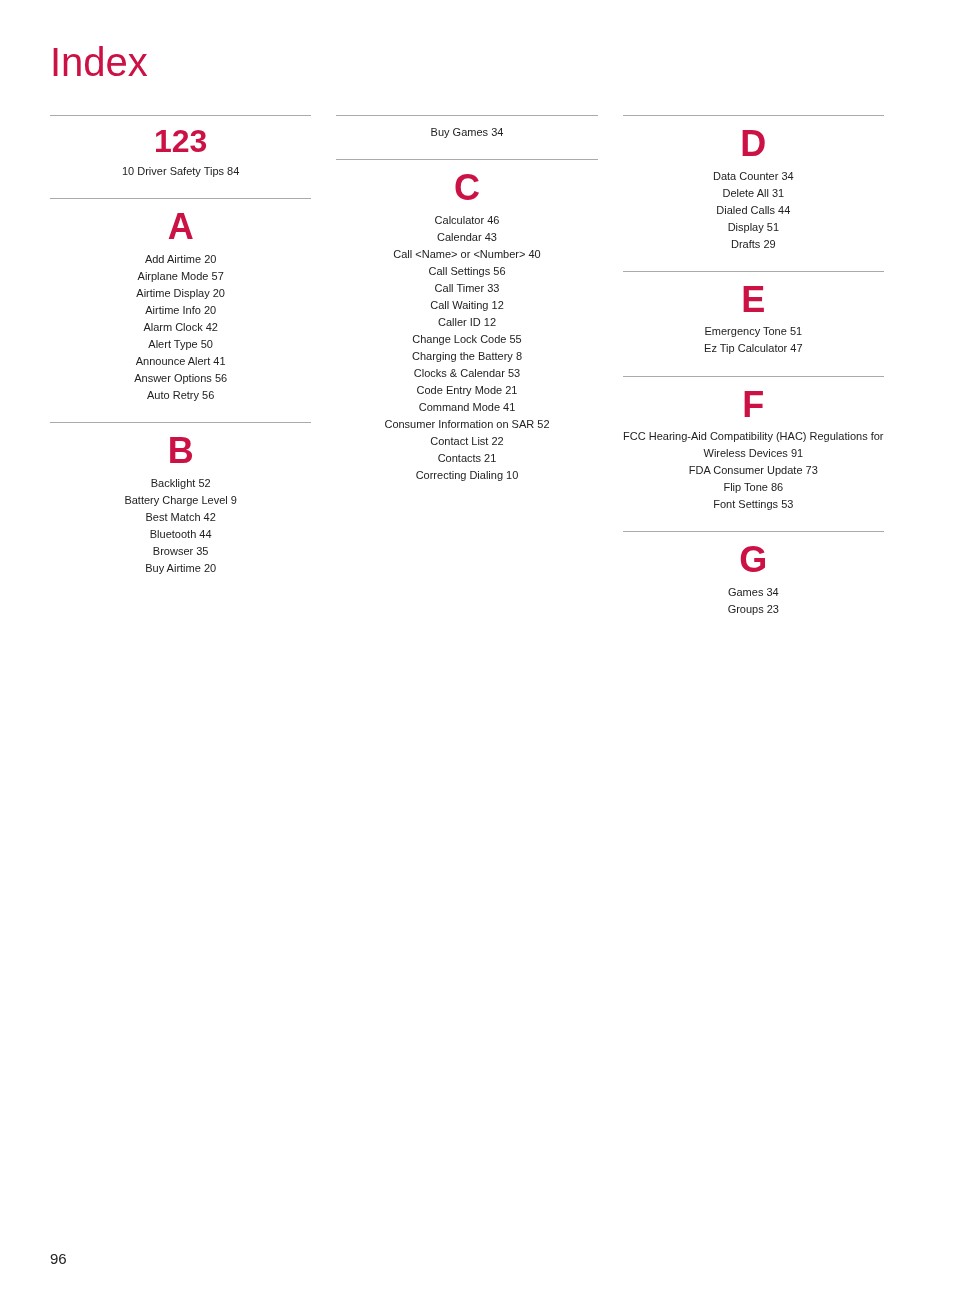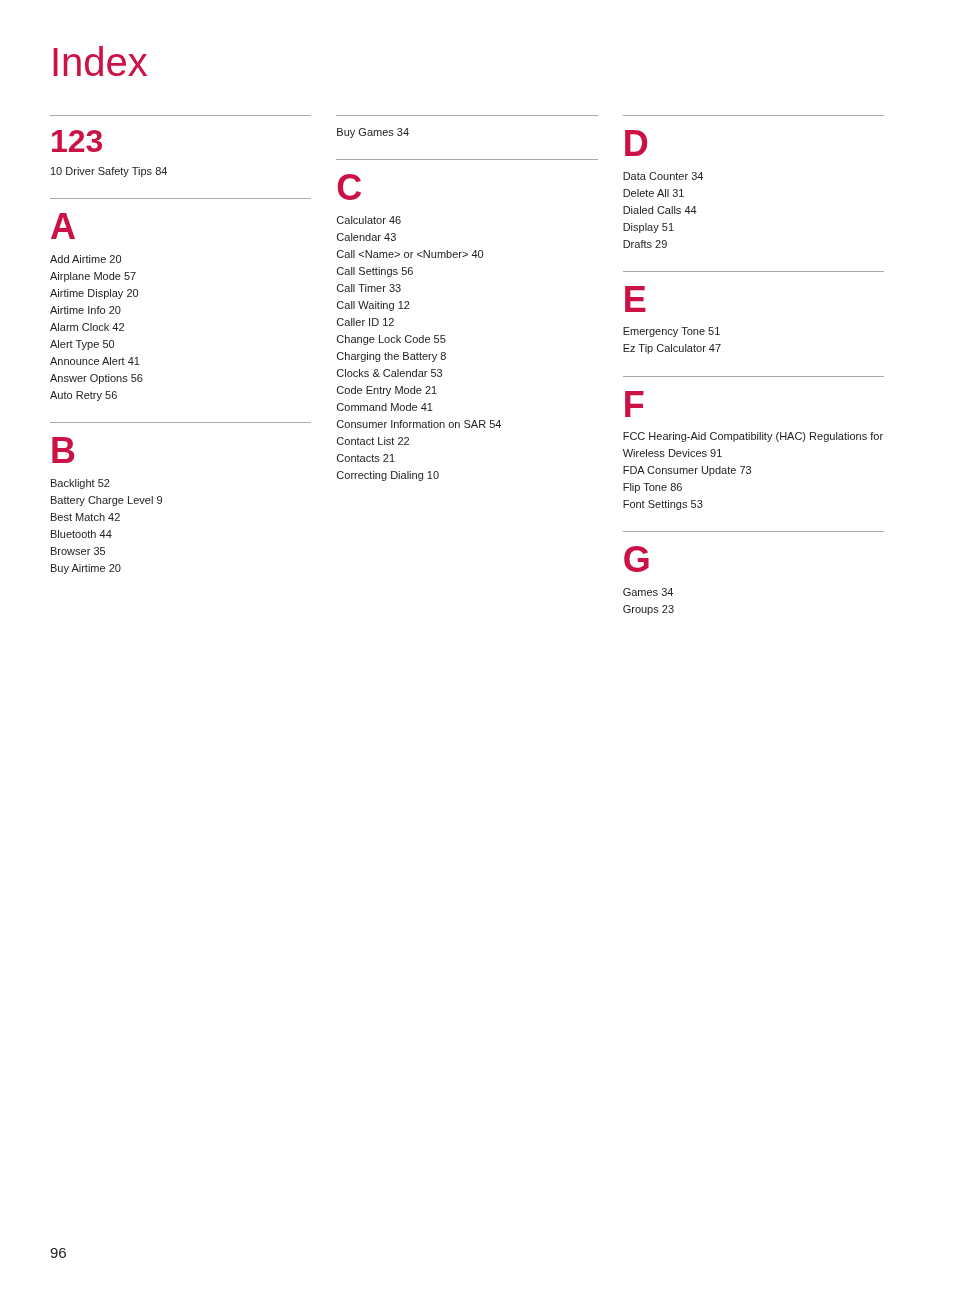--- a/index.html
+++ b/index.html
@@ -14,20 +14,21 @@
     h1.page-title {
       font-size: 40px;
       font-weight: 300;
       color: #cc1144;
       margin-bottom: 30px;
     }
     .columns {
       display: flex;
       gap: 5px;
       width: 100%;
+      text-align: center;
     }
     .col {
       flex: 1;
       padding-right: 20px;
     }
     .section {
       margin-bottom: 18px;
     }
     .section-divider {
       border: none;
@@ -48,21 +49,21 @@
       line-height: 1.1;
       margin-bottom: 4px;
     }
     .index-entry {
       font-size: 11px;
       line-height: 1.55;
       color: #222;
     }
     .page-number {
       position: absolute;
-      bottom: 30px;
+      bottom: 24px;
       left: 50px;
       font-size: 15px;
       color: #222;
     }
     body { position: relative; }
   </style>
 </head>
 <body>
 
 <h1 class="page-title">Index</h1>
@@ -113,21 +114,21 @@
         <p class="index-entry">Call &lt;Name&gt; or &lt;Number&gt; 40</p>
         <p class="index-entry">Call Settings 56</p>
         <p class="index-entry">Call Timer 33</p>
         <p class="index-entry">Call Waiting 12</p>
         <p class="index-entry">Caller ID 12</p>
         <p class="index-entry">Change Lock Code 55</p>
         <p class="index-entry">Charging the Battery 8</p>
         <p class="index-entry">Clocks &amp; Calendar 53</p>
         <p class="index-entry">Code Entry Mode 21</p>
         <p class="index-entry">Command Mode 41</p>
-        <p class="index-entry">Consumer Information on SAR 54</p>
+        <p class="index-entry">Consumer Information on SAR 52</p>
         <p class="index-entry">Contact List 22</p>
         <p class="index-entry">Contacts 21</p>
         <p class="index-entry">Correcting Dialing 10</p>
       </div>
     </div>
 
   <div class="col" id="col-2">
       <div class="section">
         <hr class="section-divider">
         <div class="section-letter">D</div>

